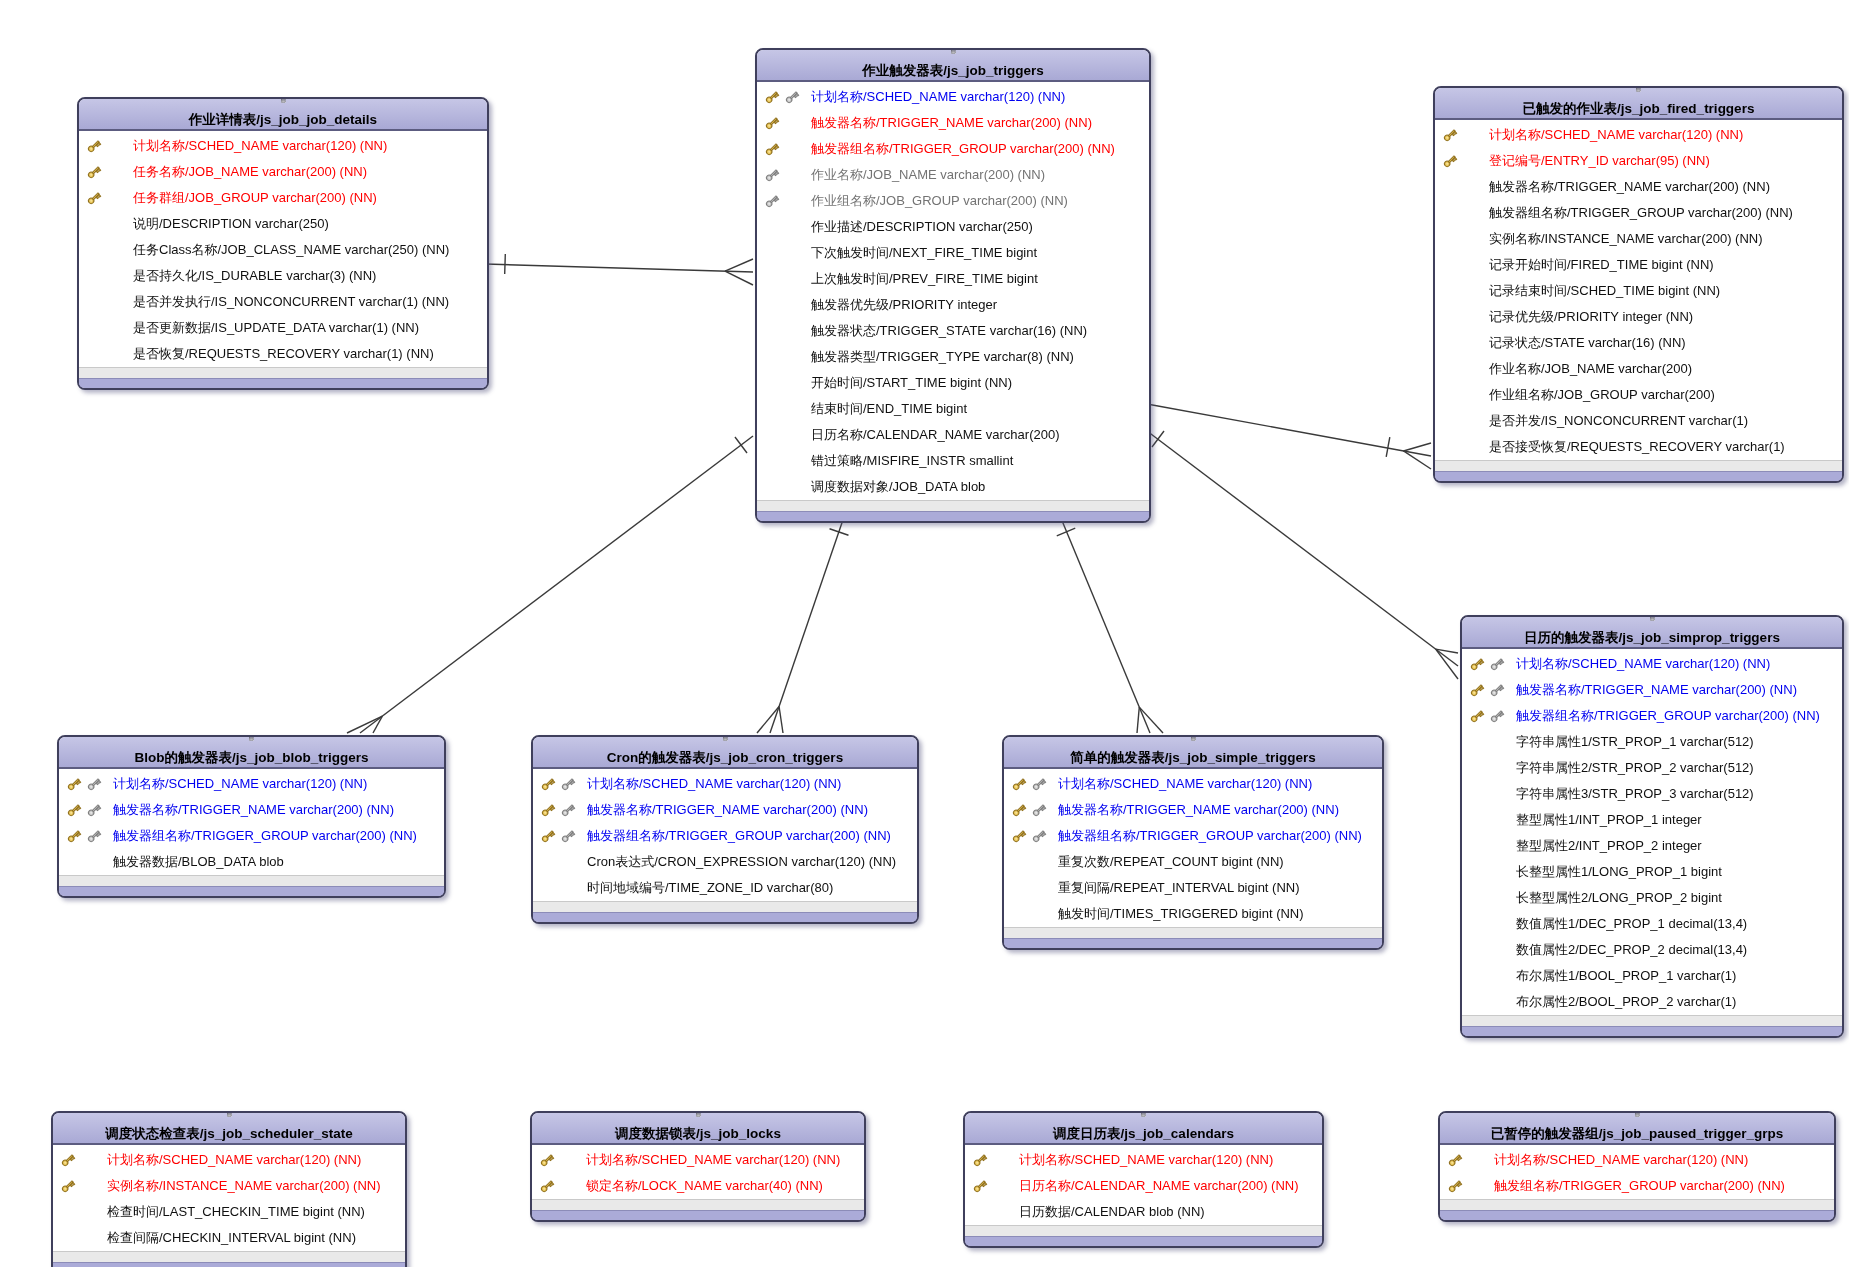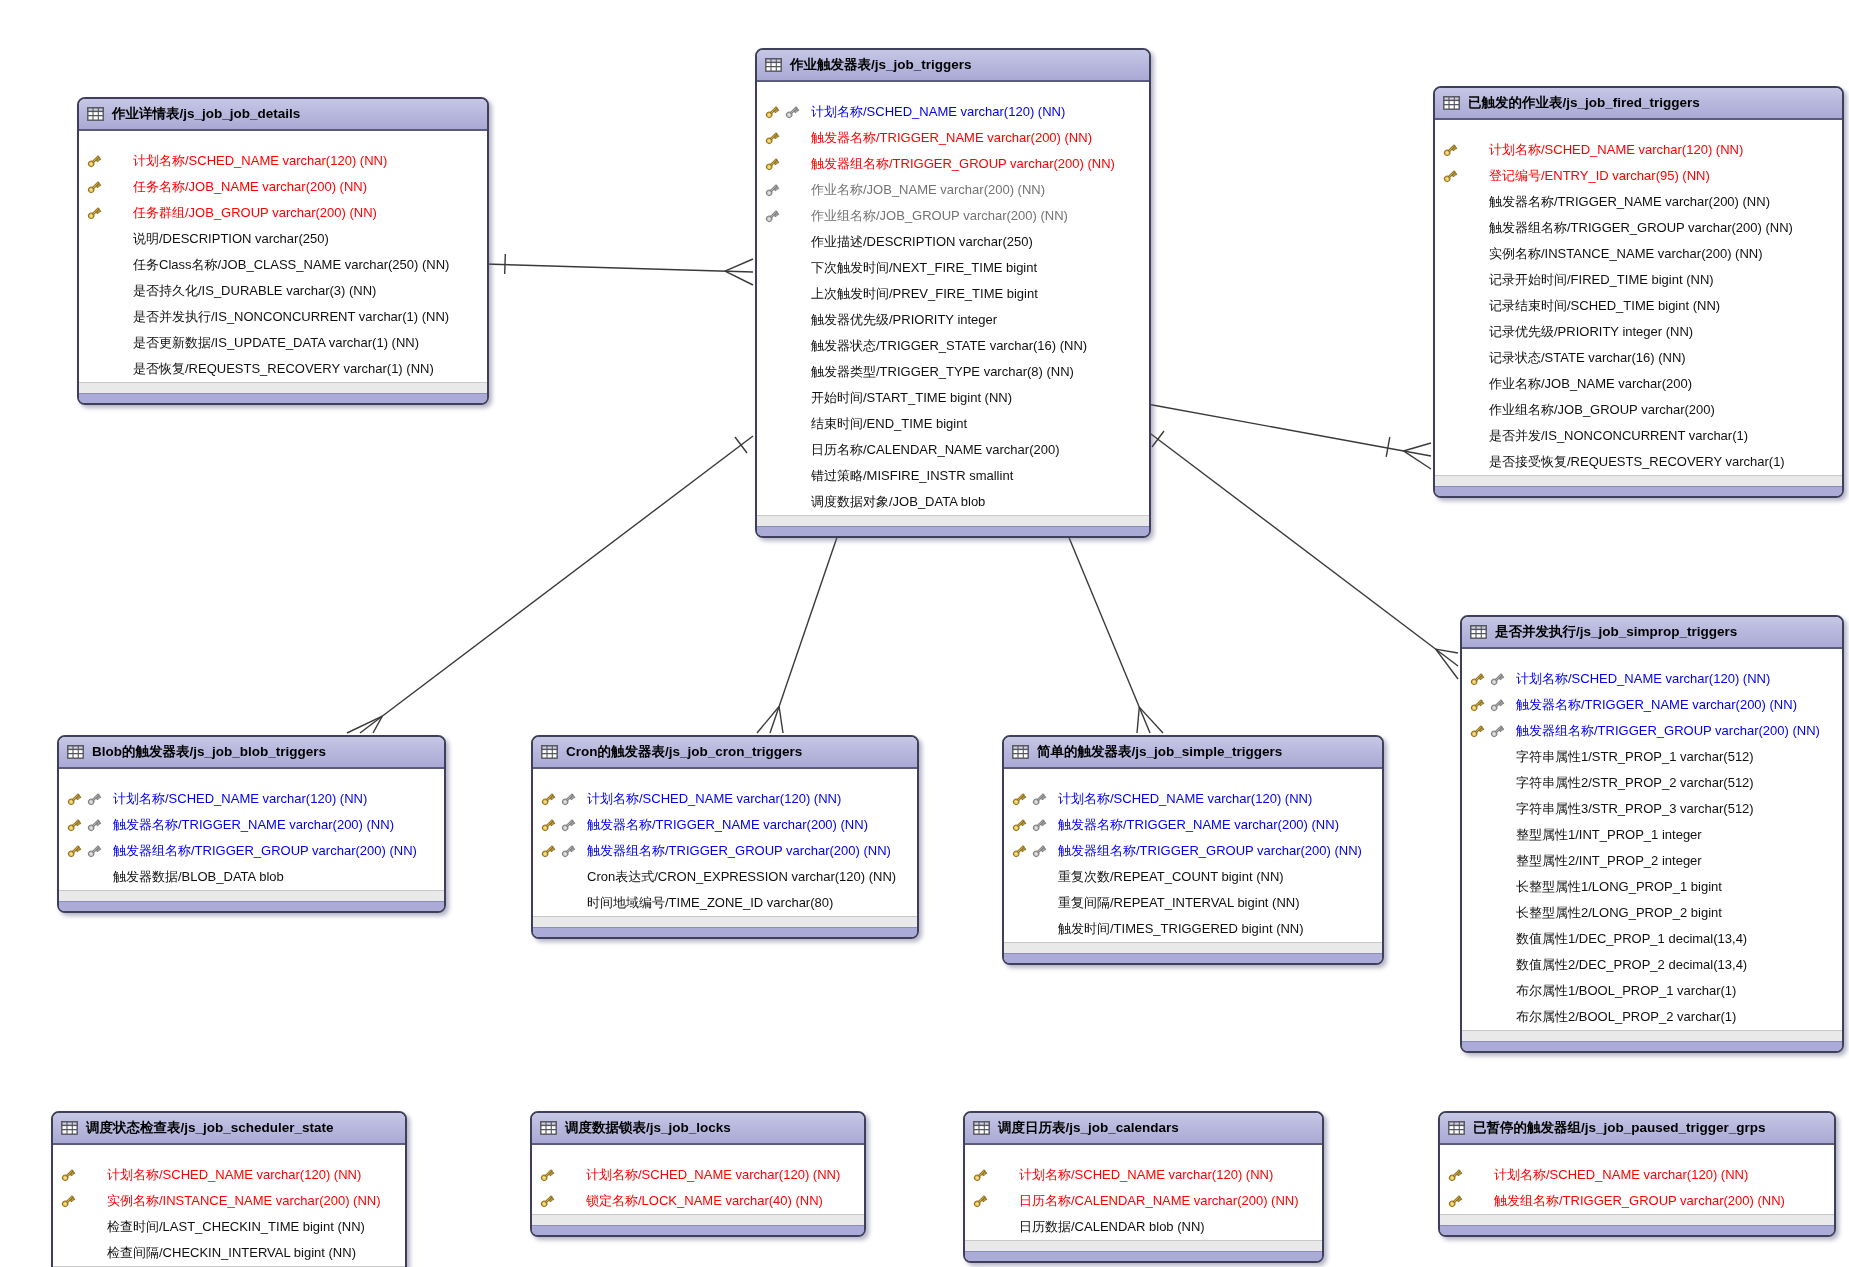--- a/index.html
+++ b/index.html
@@ -4,22 +4,22 @@
 <style>
   html,body{margin:0;padding:0;background:#ffffff;}
   body{font-family:"Liberation Sans","DejaVu Sans",sans-serif;}
   #canvas{position:relative;width:1849px;height:1267px;background:#ffffff;overflow:hidden;}
   #rel-svg{position:absolute;left:0;top:0;z-index:1;}
   .erd-table{position:absolute;z-index:2;background:#ffffff;border:2px solid #3f3f5c;
              border-radius:8px;box-shadow:3px 3px 4px rgba(90,90,130,.45);}
   .erd-header{height:30px;display:flex;align-items:center;gap:8px;padding:0 8px;
               background:linear-gradient(#c6c6e6,#a9a9d5);
               border-bottom:2px solid #5c5c80;border-radius:6px 6px 0 0;
-              font-size:13.5px;font-weight:bold;color:#000;white-space:nowrap;overflow:hidden;}
-  .erd-rows{padding:2px 0 0 0;margin-top:15px;}
+              font-size:13.5px;font-weight:bold;color:#000;white-space:nowrap;overflow:hidden;flex-direction:column;}
+  .erd-rows{padding:2px 0 0 0;}
   .erd-row{height:26px;display:flex;align-items:center;font-size:13px;white-space:nowrap;}
   .erd-icons{width:48px;min-width:48px;display:flex;align-items:center;padding-left:6px;gap:2px;}
   .erd-icons .slot{width:18px;height:16px;display:inline-flex;align-items:center;justify-content:center;}
   .erd-label{padding-right:8px;}
   .c-red{color:#ff0000;} .c-blue{color:#0000f0;} .c-green{color:#737373;} .c-black{color:#101010;}
   .erd-footer{height:10px;background:#e9e9e9;border-top:1px solid #c9c9c9;}
   .erd-footbar{height:9px;background:#ababd8;border-top:1px solid #8c8cb8;border-radius:0 0 5px 5px;}
   .tbl-icon{display:inline-flex;}
 </style>
 </head>
@@ -490,21 +490,21 @@
     </div>
     <div class="erd-table" style="left: 1460px; top: 615px; width: 380px;">
       <div class="erd-header">
         <svg class="tbl-icon" width="17" height="14" viewBox="0 0 17 14">
           <rect x="0.8" y="0.8" width="15.4" height="12.4" fill="#ffffff" stroke="#55555c" stroke-width="1.4"></rect>
           <rect x="0.8" y="0.8" width="15.4" height="3.6" fill="#cdcde6" stroke="#55555c" stroke-width="1.4"></rect>
           <line x1="6" y1="1" x2="6" y2="13" stroke="#55555c" stroke-width="1.1"></line>
           <line x1="11.3" y1="1" x2="11.3" y2="13" stroke="#55555c" stroke-width="1.1"></line>
           <line x1="1" y1="8.6" x2="16" y2="8.6" stroke="#55555c" stroke-width="1.1"></line>
         </svg>
-        <span>是否并发执行/js_job_simprop_triggers</span>
+        <span>日历的触发器表/js_job_simprop_triggers</span>
       </div>
       <div class="erd-rows">
         <div class="erd-row">
           <span class="erd-icons">
             <span class="slot">
               <svg width="16" height="16" viewBox="0 0 16 16">
                 <g transform="rotate(-45 8 8)" stroke="#8f6f1d" stroke-width="1">
                   <circle cx="4" cy="8" r="2.7" fill="#e9c65a"></circle>
                   <circle cx="4" cy="8" r="1" fill="#f7e39a" stroke="none"></circle>
                   <rect x="6.4" y="7.2" width="8" height="1.7" fill="#e9c65a"></rect>

